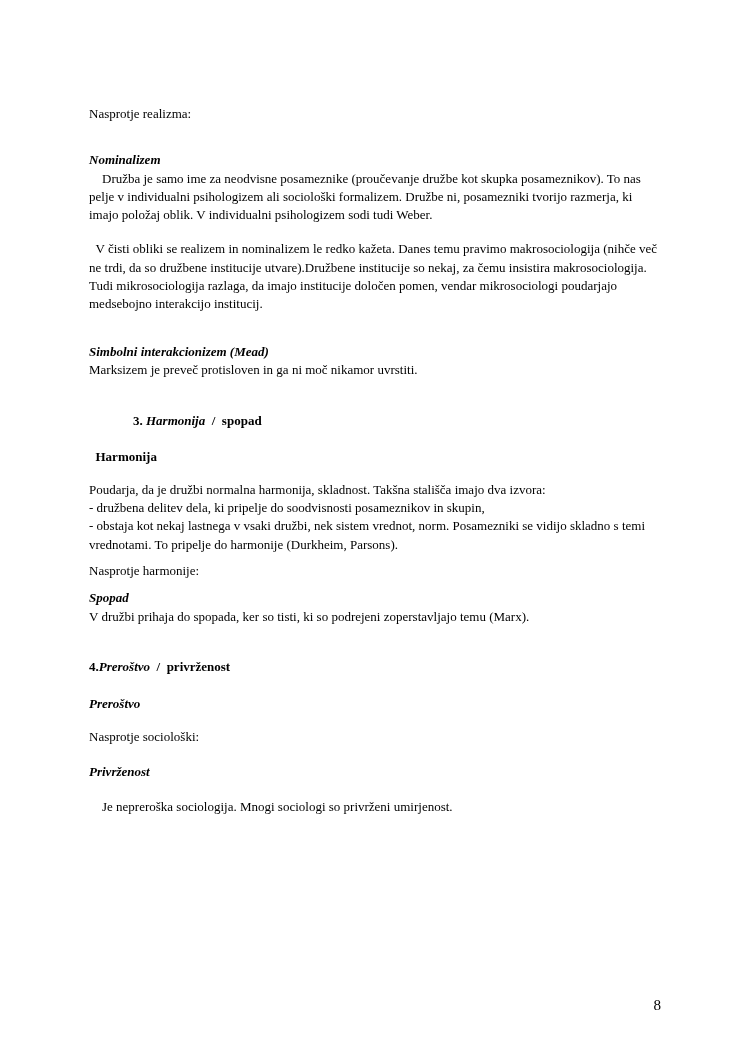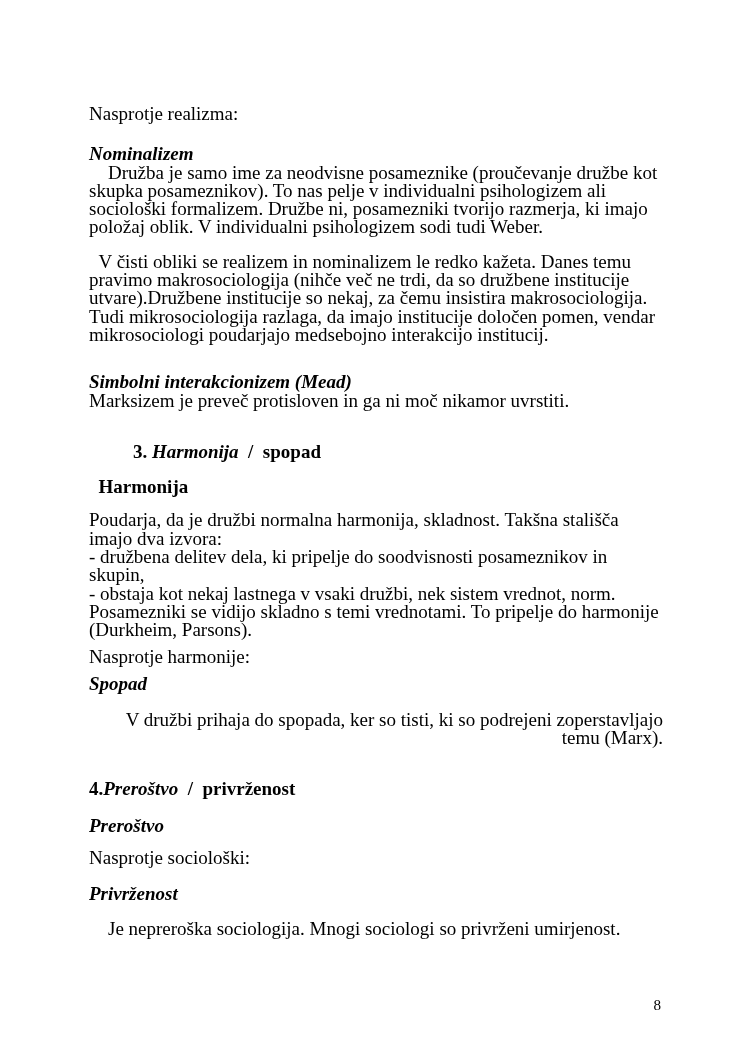--- a/index.html
+++ b/index.html
@@ -14,21 +14,21 @@
     background: #ffffff;
     overflow: hidden;
     font-family: "Liberation Serif", serif;
     color: #000000;
   }
   .content {
     position: absolute;
     left: 89px;
     top: 105px;
     width: 574px;
-    font-size: 19px;
+    font-size: 13px;
     line-height: 18.3px;
   }
   .block {
     margin: 0;
     white-space: pre-wrap;
     word-spacing: 0;
   }
   .s-n { font-weight: 400; font-style: normal; }
   .s-b { font-weight: 700; font-style: normal; }
   .s-bi { font-weight: 700; font-style: italic; }
@@ -40,31 +40,31 @@
     line-height: 18.3px;
     text-align: right;
   }
 </style>
 </head>
 <body>
 
 <div class="page">
   <div class="content">
       <div class="block" style="margin-top: 0px;"><span class="s-n">Nasprotje realizma:</span></div>
-      <div class="block" style="margin-top: 22px;"><span class="s-bi">Nominalizem</span></div>
+      <div class="block" style="margin-top: 28px;"><span class="s-bi">Nominalizem</span></div>
       <div class="block" style="margin-top: 0px;"><span class="s-n">    Družba je samo ime za neodvisne posameznike (proučevanje družbe kot skupka posameznikov). To nas pelje v individualni psihologizem ali sociološki formalizem. Družbe ni, posamezniki tvorijo razmerja, ki imajo položaj oblik. V individualni psihologizem sodi tudi Weber.</span></div>
       <div class="block" style="margin-top: 16px;"><span class="s-n">  V čisti obliki se realizem in nominalizem le redko kažeta. Danes temu pravimo makrosociologija (nihče več ne trdi, da so družbene institucije utvare).Družbene institucije so nekaj, za čemu insistira makrosociologija. Tudi mikrosociologija razlaga, da imajo institucije določen pomen, vendar mikrosociologi poudarjajo medsebojno interakcijo institucij.</span></div>
       <div class="block" style="margin-top: 29px;"><span class="s-bi">Simbolni interakcionizem (Mead)</span></div>
       <div class="block" style="margin-top: 0px;"><span class="s-n">Marksizem je preveč protisloven in ga ni moč nikamor uvrstiti.</span></div>
       <div class="block" style="margin-top: 33px; margin-left: 44px;"><span class="s-b">3. </span><span class="s-bi">Harmonija</span><span class="s-b">  /  spopad</span></div>
       <div class="block" style="margin-top: 17px;"><span class="s-b">  Harmonija</span></div>
       <div class="block" style="margin-top: 15px;"><span class="s-n">Poudarja, da je družbi normalna harmonija, skladnost. Takšna stališča imajo dva izvora:</span><br><span class="s-n">- družbena delitev dela, ki pripelje do soodvisnosti posameznikov in skupin,</span><br><span class="s-n">- obstaja kot nekaj lastnega v vsaki družbi, nek sistem vrednot, norm. Posamezniki se vidijo skladno s temi vrednotami. To pripelje do harmonije (Durkheim, Parsons).</span></div>
       <div class="block" style="margin-top: 8px;"><span class="s-n">Nasprotje harmonije:</span></div>
       <div class="block" style="margin-top: 9px;"><span class="s-bi">Spopad</span></div>
-      <div class="block" style="margin-top: 18px; text-align: right;"><span class="s-n">V družbi prihaja do spopada, ker so tisti, ki so podrejeni zoperstavljajo temu (Marx).</span></div>
+      <div class="block" style=""><span class="s-n">V družbi prihaja do spopada, ker so tisti, ki so podrejeni zoperstavljajo temu (Marx).</span></div>
       <div class="block" style="margin-top: 32px;"><span class="s-b">4.</span><span class="s-bi">Preroštvo</span><span class="s-b">  /  privrženost</span></div>
       <div class="block" style="margin-top: 19px;"><span class="s-bi">Preroštvo</span></div>
       <div class="block" style="margin-top: 14px;"><span class="s-n">Nasprotje sociološki:</span></div>
       <div class="block" style="margin-top: 17px;"><span class="s-bi">Privrženost</span></div>
       <div class="block" style="margin-top: 17px;"><span class="s-n">    Je nepreroška sociologija. Mnogi sociologi so privrženi umirjenost.</span></div>
     </div>
   <div class="footer">8</div>
 </div>
 
 </body></html>

